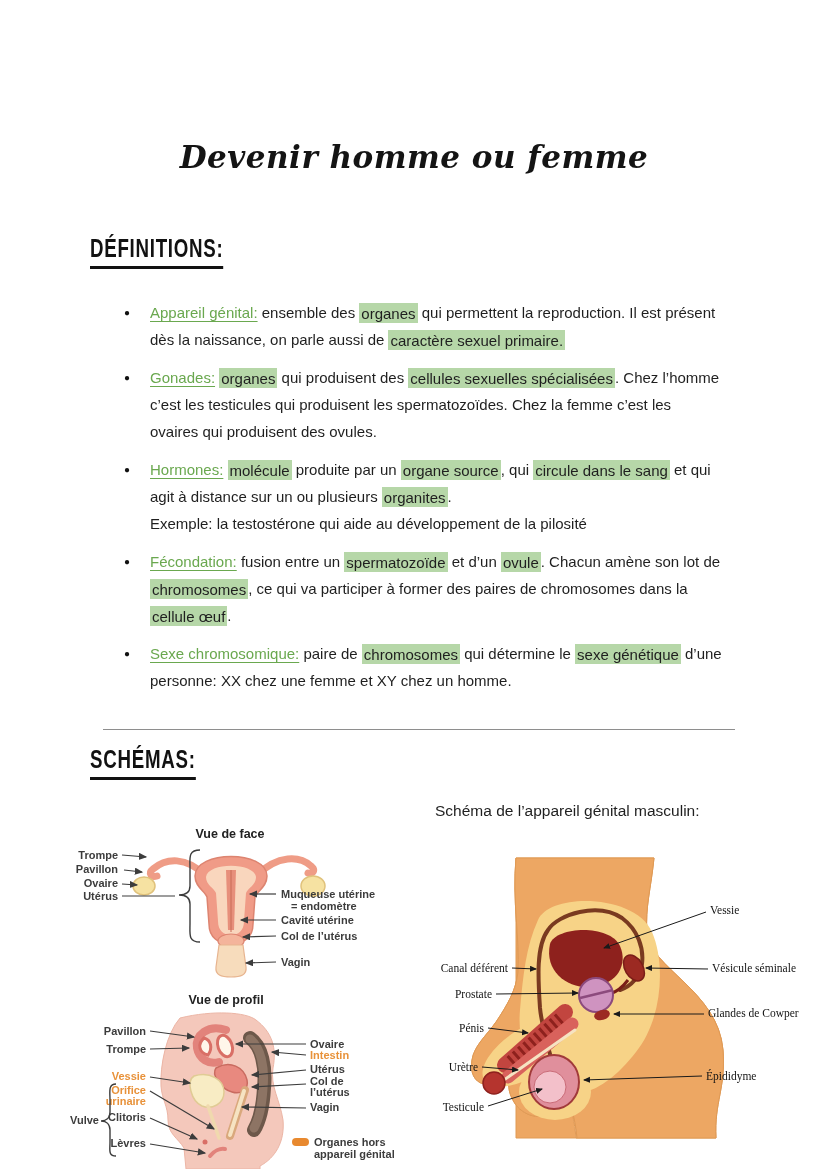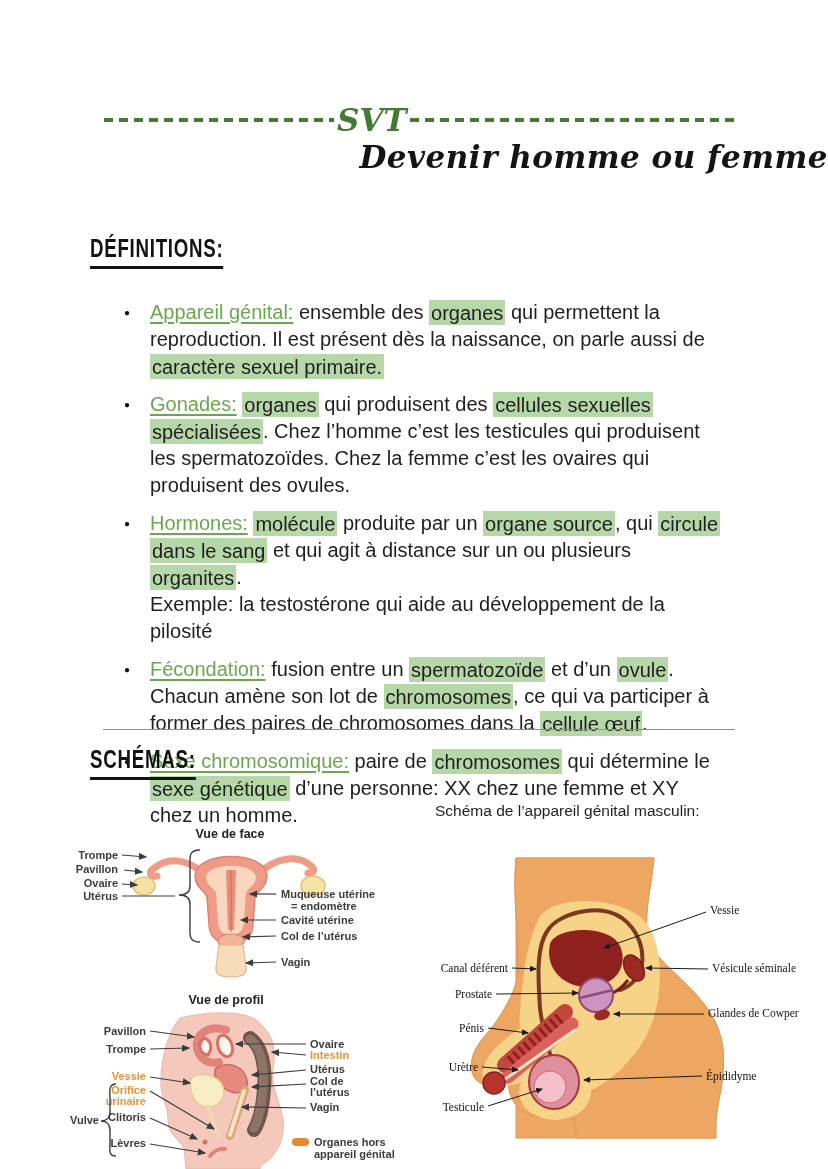--- a/index.html
+++ b/index.html
@@ -9,34 +9,34 @@
     font-family:"Liberation Sans", sans-serif; color:#1f1f1f;
   }
   
   .rule-row { position:absolute; top:101px; left:104px; width:630px; height:38px;
     display:flex; align-items:center; }
   .dash-line { height:3.5px;
     background:repeating-linear-gradient(90deg,#447a32 0 9px,transparent 9px 15px); }
   .dash-left { width:230px; }
   .dash-right { flex:1; }
   .svt-title { color:#447a32; font:700 italic 31px "DejaVu Serif", serif; padding:0 3px; white-space:nowrap; }
-  .doc-title { position:absolute; top:139px; left:0; width:100%; text-align:right;
+  .doc-title { position:absolute; top:139px; left:0; width:100%; text-align:center;
     font:700 italic 31px "DejaVu Serif", serif; color:#141414; letter-spacing:0.5px; }
   
   .section-heading { position:absolute; left:90px;
     font:700 26px "Liberation Sans", sans-serif; letter-spacing:1px; color:#121212;
     transform:scaleX(0.72); transform-origin:left center;
     border-bottom:3.5px solid #121212; padding-bottom:2px; display:inline-block; }
   #defs-heading { top:233px; }
   #schemas-heading { top:744px; }
   
   .defs-list { position:absolute; top:299px; left:122px; width:600px;
     margin:0; padding:0; list-style:none; }
   .defs-list li { position:relative; padding-left:28px; margin-bottom:11px;
-    font-size:20px; line-height:27px; }
+    font-size:15px; line-height:27px; }
   .defs-list li::before { content:"●"; position:absolute; left:2px; top:0px;
     font-size:10px; color:#111; }
   .seg-term { color:#6aa84f; text-decoration:underline; text-underline-offset:3px; }
   .seg-hl { background:#b6d7a8; padding:1.5px 2px; box-decoration-break:clone; -webkit-box-decoration-break:clone; }
   .seg-u { text-underline-offset:3px; }
   .seg-i { }
   
   .divider { position:absolute; top:729px; left:103px; width:632px; height:0;
     border-top:1.5px solid #8e8e8e; }
   
@@ -53,25 +53,20 @@
   .fl-orange { fill:#e8923a; }
   .ml { font:11.5px "Liberation Serif", serif; fill:#141414; }
   .lead { stroke:#3c3c3c; stroke-width:1.2; fill:none; }
   .leadm { stroke:#1a1a1a; stroke-width:1; fill:none; }
 </style>
 </head>
 <body>
 
 <div class="page">
 
-  <div class="rule-row">
-    <div class="dash-line dash-left"></div>
-    <span class="svt-title">SVT</span>
-    <div class="dash-line dash-right"></div>
-  </div>
   <div class="doc-title">Devenir homme ou femme</div>
 
   <span class="section-heading" id="defs-heading">DÉFINITIONS:</span>
   <ul class="defs-list">
       <li><span class="seg-term">Appareil génital:</span><span class="seg-p"> ensemble des </span><span class="seg-hl">organes</span><span class="seg-p"> qui permettent la reproduction. Il est présent dès la naissance, on parle aussi de </span><span class="seg-hl">caractère sexuel primaire.</span></li>
       <li><span class="seg-term">Gonades:</span><span class="seg-p"> </span><span class="seg-hl">organes</span><span class="seg-p"> qui produisent des </span><span class="seg-hl">cellules sexuelles spécialisées</span><span class="seg-p">. Chez </span><span class="seg-u">l’homme</span><span class="seg-p"> c’est les </span><span class="seg-u">testicules</span><span class="seg-p"> qui produisent les </span><span class="seg-u">spermatozoïdes</span><span class="seg-p">. Chez la </span><span class="seg-u">femme</span><span class="seg-p"> c’est les </span><span class="seg-u">ovaires</span><span class="seg-p"> qui produisent des </span><span class="seg-u">ovules.</span></li>
       <li><span class="seg-term">Hormones:</span><span class="seg-p"> </span><span class="seg-hl">molécule</span><span class="seg-p"> produite par un </span><span class="seg-hl">organe source</span><span class="seg-p">, qui </span><span class="seg-hl">circule dans le sang</span><span class="seg-p"> et qui agit à distance sur un ou plusieurs </span><span class="seg-hl">organites</span><span class="seg-p">.</span><br><span class="seg-i">Exemple: la testostérone qui aide au développement de la pilosité</span></li>
       <li><span class="seg-term">Fécondation:</span><span class="seg-p"> fusion entre un </span><span class="seg-hl">spermatozoïde</span><span class="seg-p"> et d’un </span><span class="seg-hl">ovule</span><span class="seg-p">. Chacun amène son lot de </span><span class="seg-hl">chromosomes</span><span class="seg-p">, ce qui va participer à former des paires de chromosomes dans la </span><span class="seg-hl">cellule œuf</span><span class="seg-p">.</span></li>
       <li><span class="seg-term">Sexe chromosomique:</span><span class="seg-p"> paire de </span><span class="seg-hl">chromosomes</span><span class="seg-p"> qui détermine le </span><span class="seg-hl">sexe génétique</span><span class="seg-p"> d’une personne: </span><span class="seg-u">XX chez une femme et XY chez un homme.</span></li>
     </ul>

